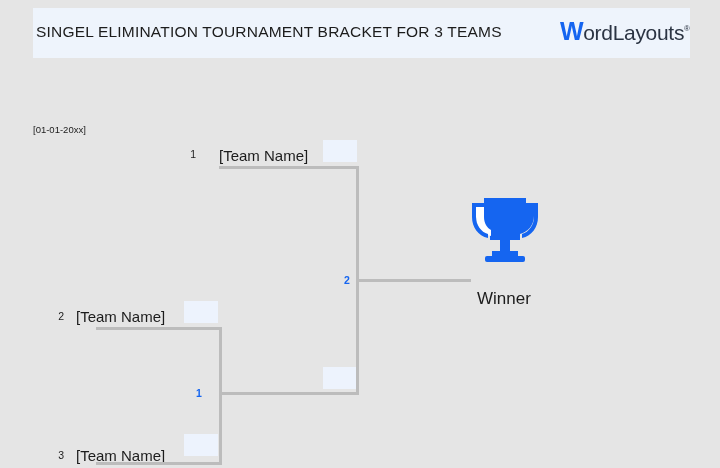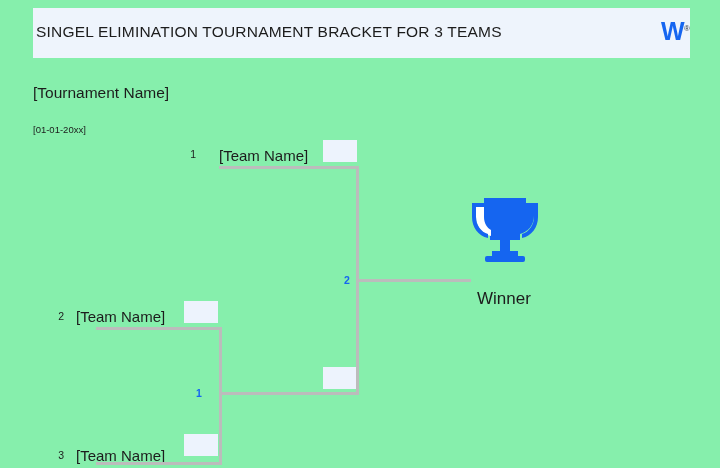--- a/index.html
+++ b/index.html
@@ -10,21 +10,21 @@
     width: 720px;
     height: 468px;
     background: #ffffff;
     font-family: "Liberation Sans", sans-serif;
     overflow: hidden;
   }
   #page {
     position: relative;
     width: 720px;
     height: 468px;
-    background: #86efac;
+    background: #e5e5e5;
   }
 
   
   #header-band {
     position: absolute;
     left: 33px;
     top: 8px;
     width: 657px;
     height: 50px;
     background: #eef4fc;
@@ -142,24 +142,24 @@
 <body>
 
 <div id="page">
 
   <div id="header-band"></div>
 
   <div id="header-title">SINGEL ELIMINATION TOURNAMENT BRACKET FOR 3 TEAMS</div>
 
   <div id="brand-logo">
     <span id="brand-w">W</span>
+      <span id="brand-rest">ordLayouts</span>
       <span id="brand-tm">®</span>
   </div>
 
-  <div id="tournament-name">[Tournament Name]</div>
   <div id="tournament-date">[01-01-20xx]</div>
 
   <div class="seed-num" style="left:180px; top:148px; width:16px;">1</div>
   <div class="team-label" style="left:219px; top:147px;">[Team Name]</div>
   <div class="score-box" style="left:323px; top:140px; width:34px; height:22px;"></div>
   <div class="hline" style="left:219px; top:166px; width:140px;"></div>
 
   <div class="seed-num" style="left:48px; top:310px; width:16px;">2</div>
   <div class="team-label" style="left:76px; top:308px;">[Team Name]</div>
   <div class="score-box" style="left:184px; top:301px; width:34px; height:22px;"></div>

